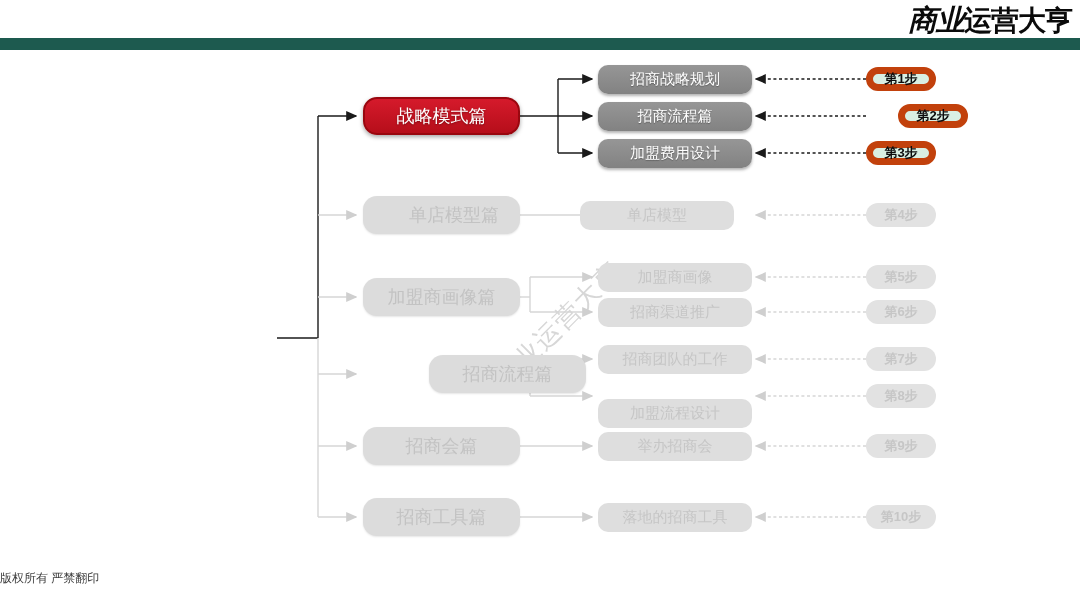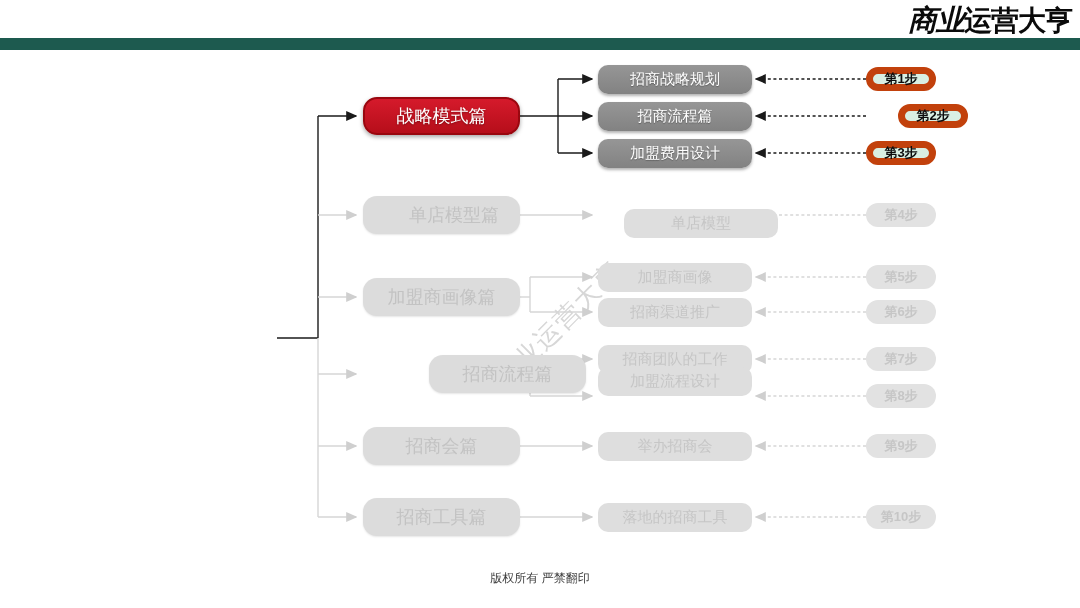--- a/index.html
+++ b/index.html
@@ -28,21 +28,21 @@
   .cat.active{background:linear-gradient(#d51a2b,var(--red,#b60e1a));border:2px solid #99070f;
               color:#fff;box-shadow:0 2px 4px rgba(0,0,0,.35);text-shadow:0 1px 2px rgba(0,0,0,.35);}
   .cat.faded{background:#dcdcdc;color:#c3c3c3;box-shadow:0 1px 2px rgba(0,0,0,.10);}
   .item{width:154px;height:29px;border-radius:10px;font-size:15px;}
   .item.active{background:linear-gradient(#969696,#828282);color:#fff;
                box-shadow:0 2px 3px rgba(0,0,0,.3);text-shadow:0 1px 1px rgba(0,0,0,.3);}
   .item.faded{background:#dedede;color:#c6c6c6;}
   .badge{width:70px;height:24px;border-radius:12px;font-size:13px;font-weight:bold;}
   .badge.active{background:var(--mint,#d9efe3);border:7px solid #c2410c;color:#0c0c0c;}
   .badge.faded{background:#e2e2e2;color:#c6c6c6;}
-  .footer{position:absolute;left:0;top:570px;width:1080px;text-align:center;
+  .footer{position:absolute;left:0;top:570px;width:1080px;text-align:left;
           font-size:12px;color:#3c3c3c;}
 </style>
 </head>
 <body>
 
 <div class="stage" style="--green: #1d5a4f; --red: #b60e1a; --mint: #d9efe3;">
   <div class="logo"><span class="logo-big">商业</span><span class="logo-small">运营大亨</span></div>
   <div class="topbar"></div>
 
   <div class="watermark">商业运营大亨</div>
@@ -97,31 +97,31 @@
 
   <div id="nodes">
       <div class="node cat active" style="left: 363px; top: 97px;">战略模式篇</div>
       <div class="node item active" style="left: 598px; top: 64.5px;">招商战略规划</div>
       <div class="node badge active" style="left: 866px; top: 67px;">第1步</div>
       <div class="node item active" style="left: 598px; top: 101.5px;">招商流程篇</div>
       <div class="node badge active" style="left: 866px; top: 104px; margin-left: 32px;">第2步</div>
       <div class="node item active" style="left: 598px; top: 138.5px;">加盟费用设计</div>
       <div class="node badge active" style="left: 866px; top: 141px;">第3步</div>
       <div class="node cat faded" style="left: 363px; top: 196px; padding-left: 25px;">单店模型篇</div>
-      <div class="node item faded" style="left: 624px; top: 200.5px; margin-top: 8px;">单店模型</div>
+      <div class="node item faded" style="left: 580px; top: 200.5px;">单店模型</div>
       <div class="node badge faded" style="left: 866px; top: 203px;">第4步</div>
       <div class="node cat faded" style="left: 363px; top: 278px;">加盟商画像篇</div>
       <div class="node item faded" style="left: 598px; top: 262.5px;">加盟商画像</div>
       <div class="node badge faded" style="left: 866px; top: 265px;">第5步</div>
       <div class="node item faded" style="left: 598px; top: 297.5px;">招商渠道推广</div>
       <div class="node badge faded" style="left: 866px; top: 300px;">第6步</div>
       <div class="node cat faded" style="left: 382px; top: 355px; margin-left: 47px;">招商流程篇</div>
       <div class="node item faded" style="left: 598px; top: 344.5px;">招商团队的工作</div>
       <div class="node badge faded" style="left: 866px; top: 347px;">第7步</div>
-      <div class="node item faded" style="left: 598px; top: 367px;">加盟流程设计</div>
+      <div class="node item faded" style="left: 598px; top: 399px;">加盟流程设计</div>
       <div class="node badge faded" style="left: 866px; top: 384px;">第8步</div>
       <div class="node cat faded" style="left: 363px; top: 427px;">招商会篇</div>
       <div class="node item faded" style="left: 598px; top: 431.5px;">举办招商会</div>
       <div class="node badge faded" style="left: 866px; top: 434px;">第9步</div>
       <div class="node cat faded" style="left: 363px; top: 498px;">招商工具篇</div>
       <div class="node item faded" style="left: 598px; top: 502.5px;">落地的招商工具</div>
       <div class="node badge faded" style="left: 866px; top: 505px;">第10步</div>
     </div>
 
   <div class="footer">版权所有 严禁翻印</div>

